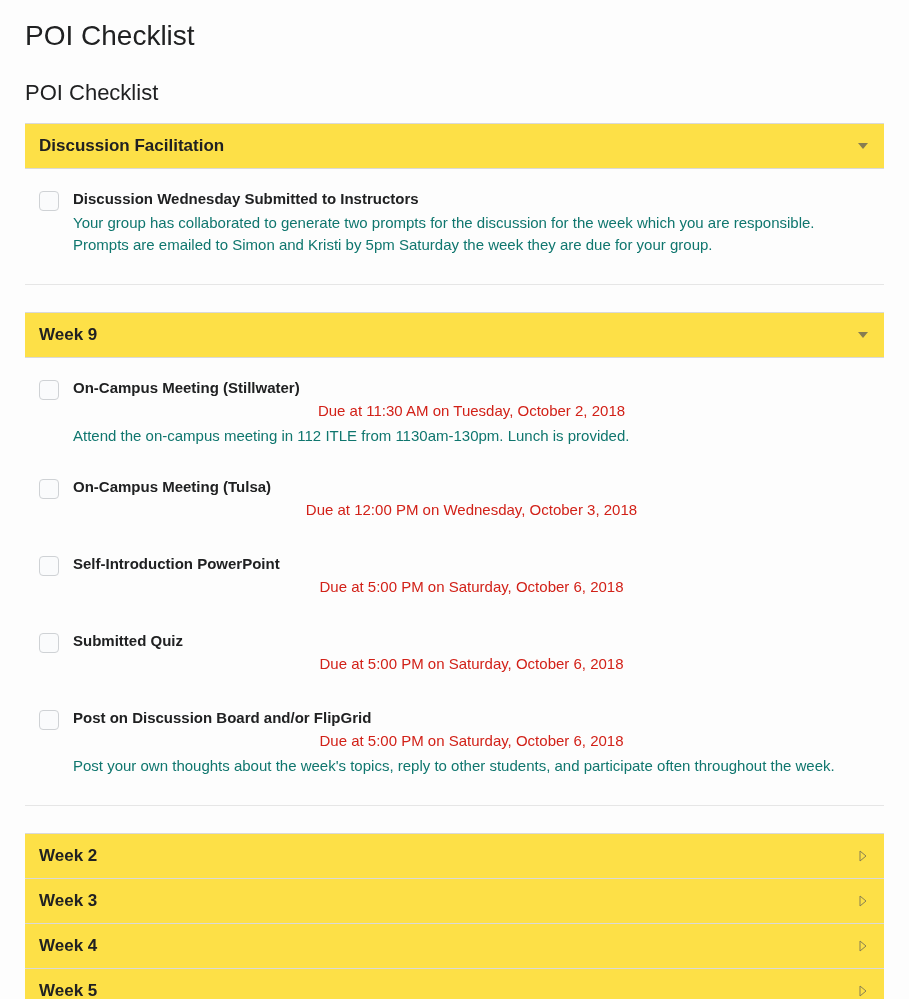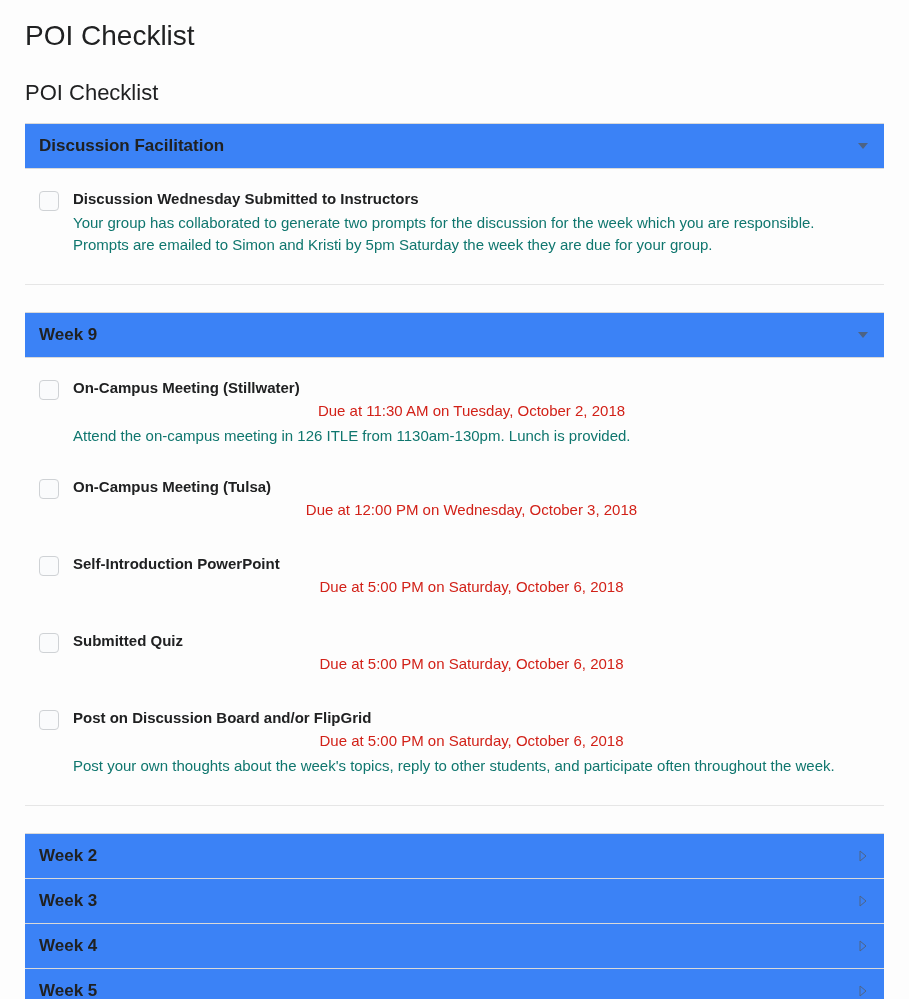--- a/index.html
+++ b/index.html
@@ -1,21 +1,21 @@
 <!DOCTYPE html>
 <html><head>
 <meta charset="utf-8">
 <style>
   html,body{margin:0;padding:0;font-family:"Segoe UI",Tahoma,Arial,Helvetica,sans-serif;color:#202122;background:#fdfdfd;}
   body{width:909px;min-height:999px;box-sizing:border-box;}
   .page{padding:20px 25px 10px 25px;}
   .page-title{font-size:28px;font-weight:400;margin:0 0 28px 0;color:#202122;}
   .checklist-title{font-size:22px;font-weight:400;margin:0 0 18px 0;color:#202122;}
   .sec-head{display:flex;align-items:center;justify-content:space-between;
-    background:#3b82f6;border-top:1px solid #d9d9d9;border-bottom:1px solid #d9d9d9;
+    background:#fde047;border-top:1px solid #d9d9d9;border-bottom:1px solid #d9d9d9;
     padding:12px 14px;cursor:pointer;margin-top:-1px;}
   .sec-head.first{border-top:1px solid #d9d9d9;}
   .sec-title{font-weight:700;font-size:17px;color:#202122;}
   .chevron{font-size:0;width:14px;height:14px;display:inline-block;opacity:.7;}
   .sec-body{padding:20px 14px 28px 14px;border-bottom:1px solid #e6e6e6;}
   .item{display:flex;gap:14px;margin-bottom:30px;}
   .item:last-child{margin-bottom:0;}
   .cb{flex:0 0 18px;width:18px;height:18px;border:1px solid #cfd2d5;border-radius:4px;background:#fafbfc;margin-top:2px;cursor:pointer;}
   .item-body{flex:1;}
   .item-title{font-weight:700;font-size:15px;line-height:20px;color:#202122;margin-bottom:3px;}
@@ -58,21 +58,21 @@
           <polygon points="2,4 12,4 7,10" fill="#565656"></polygon>
         </svg>
     </span>
   </div>
   <div class="sec-body">
     <div class="item">
       <span class="cb"></span>
       <div class="item-body">
         <div class="item-title">On-Campus Meeting (Stillwater)</div>
         <div class="item-due">Due at 11:30 AM on Tuesday, October 2, 2018</div>
-        <div class="item-desc">Attend the on-campus meeting in 126 ITLE from 1130am-130pm. Lunch is provided.</div>
+        <div class="item-desc">Attend the on-campus meeting in 112 ITLE from 1130am-130pm. Lunch is provided.</div>
       </div>
     </div>
     <div class="item">
       <span class="cb"></span>
       <div class="item-body">
         <div class="item-title">On-Campus Meeting (Tulsa)</div>
         <div class="item-due">Due at 12:00 PM on Wednesday, October 3, 2018</div>
       </div>
     </div>
     <div class="item">

